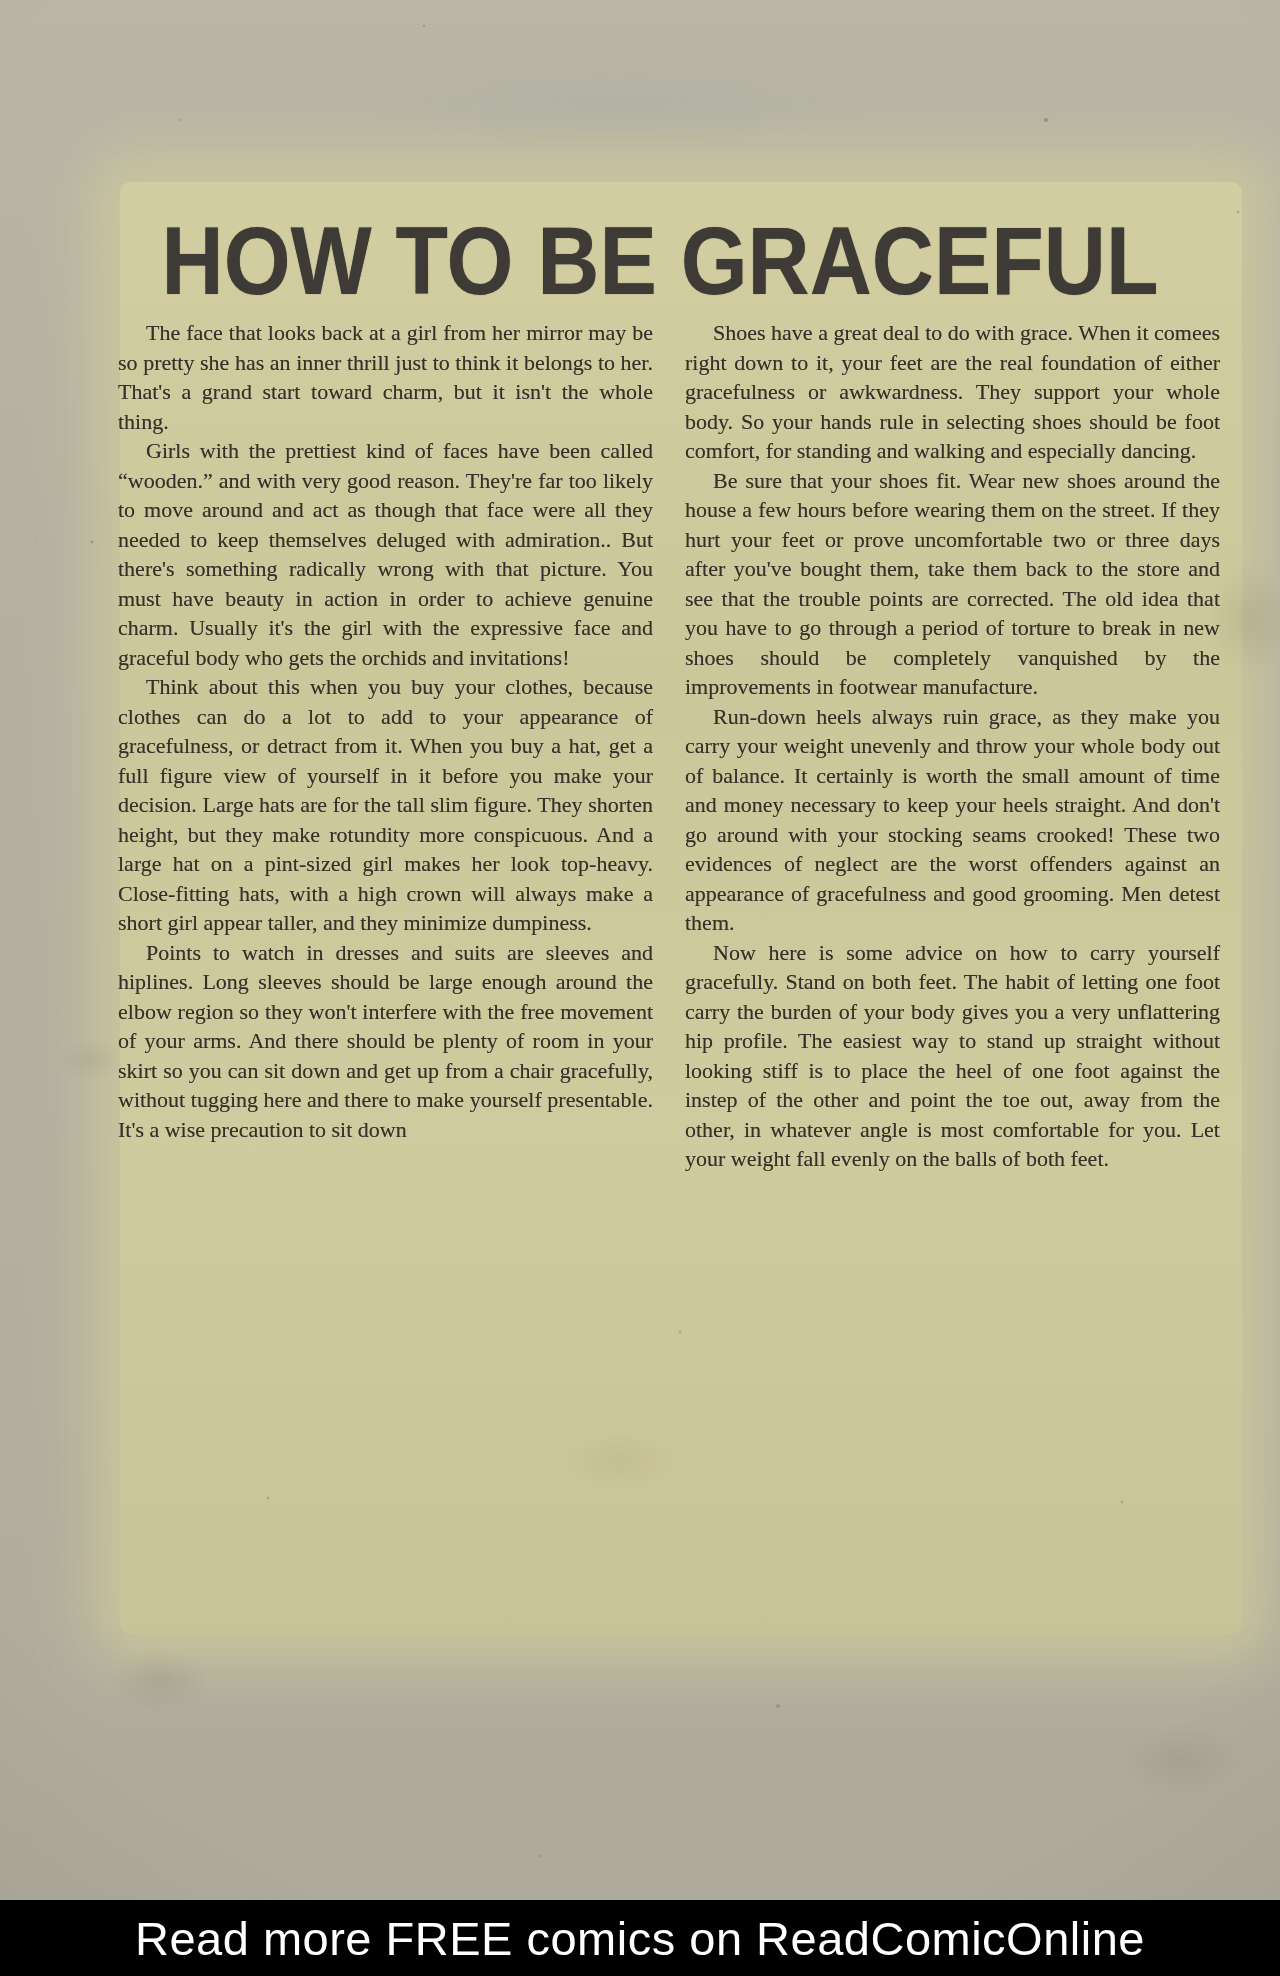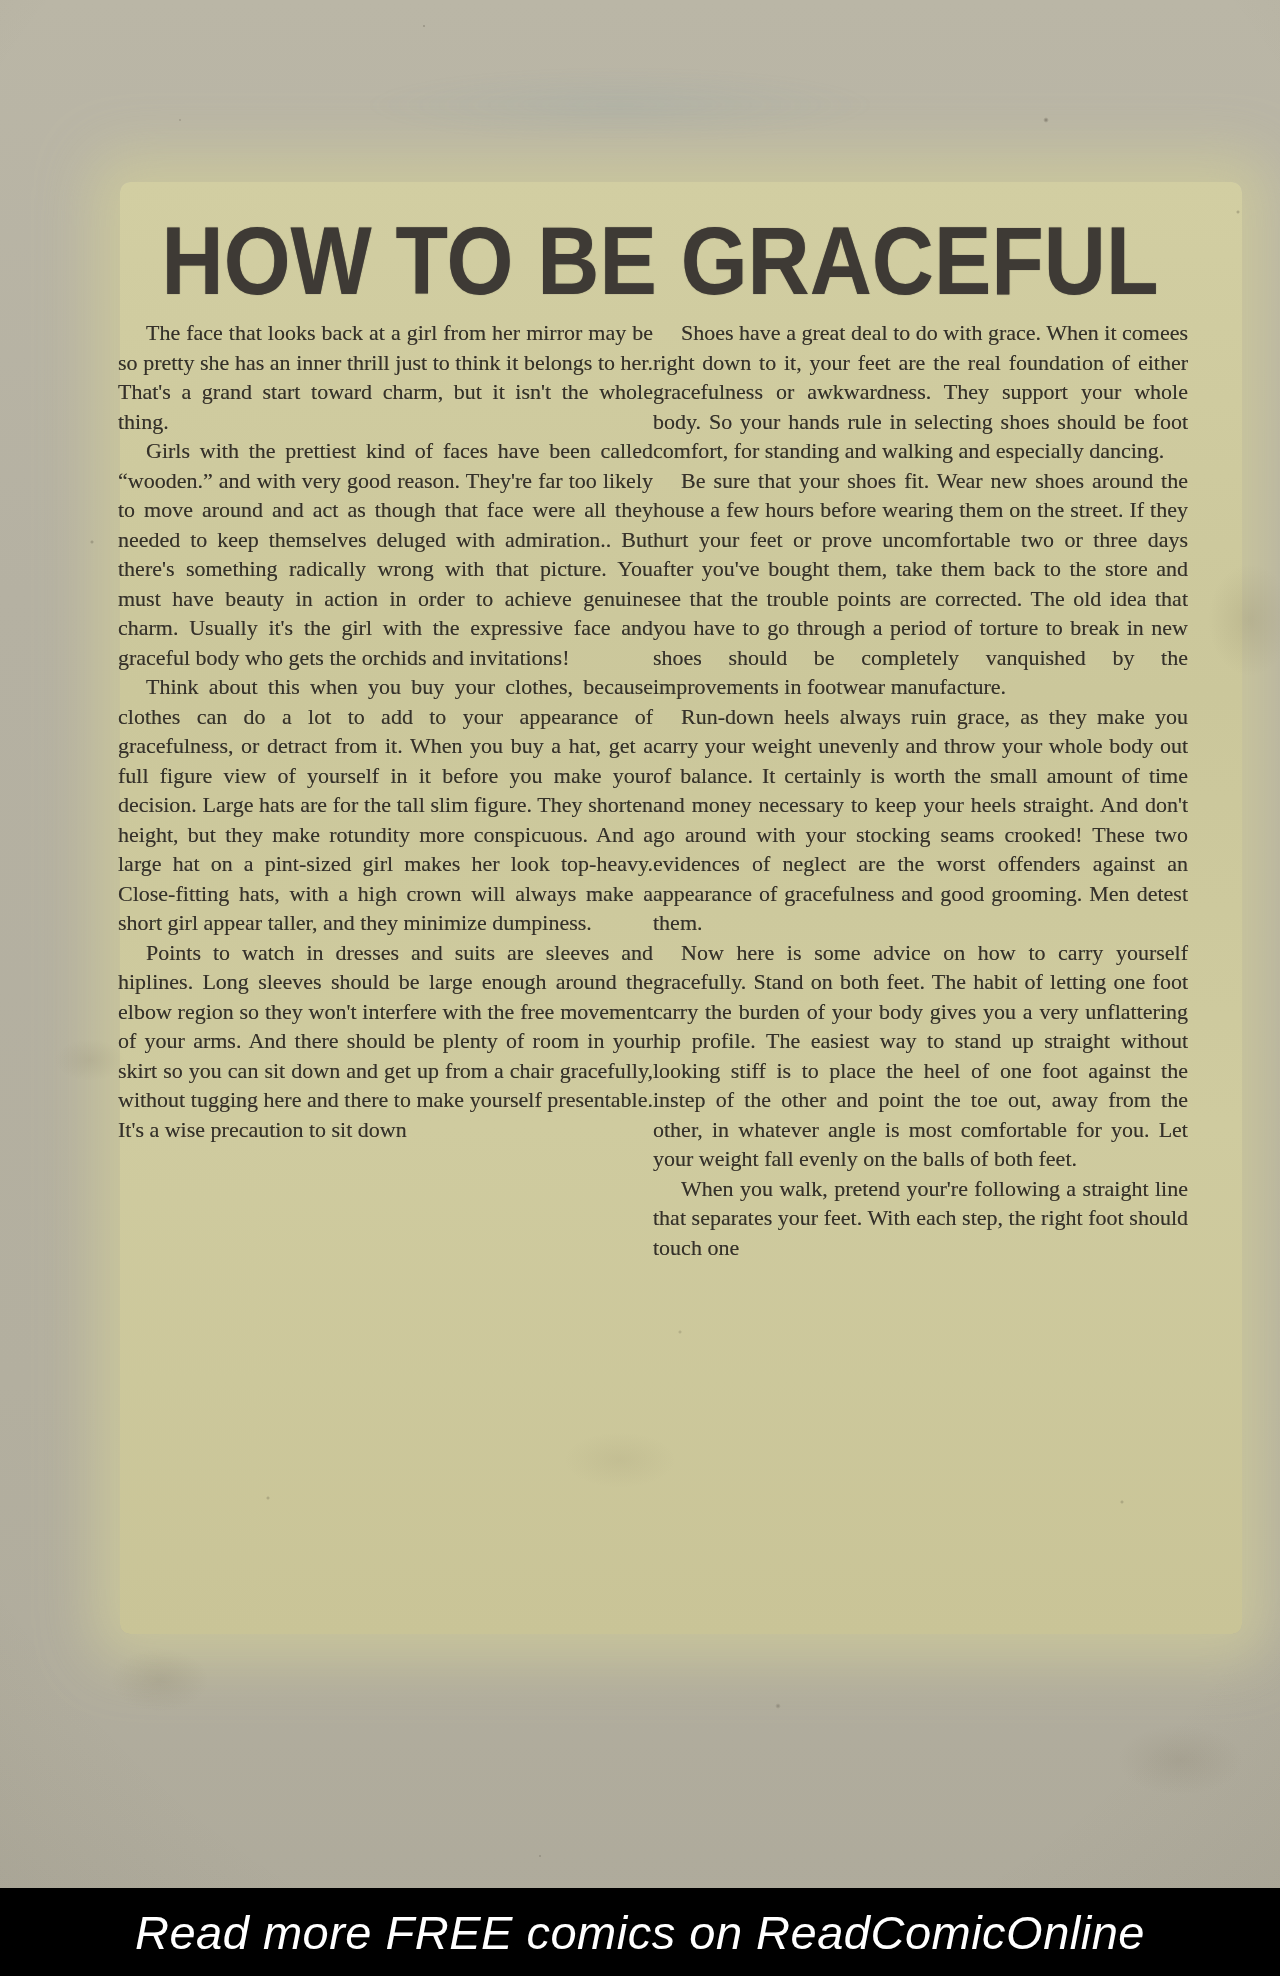--- a/index.html
+++ b/index.html
@@ -81,20 +81,21 @@
     transform-origin: top center;
     text-shadow: 0 0 1px rgba(50,45,38,0.55);
     white-space: nowrap;
   }
   .columns {
     position: absolute;
     top: 318px;
     left: 118px;
     width: 1102px;
     display: flex;
+    gap: 32px;
   }
   .col {
     width: 535px;
     font-size: 22px;
     line-height: 29.5px;
     text-align: justify;
     color: #35312a;
     text-shadow: 0 0 0.5px rgba(45,40,32,0.45);
   }
   .col .para {
@@ -102,26 +103,25 @@
     text-indent: 28px;
   }
   .col .para.no-indent {
     text-indent: 0;
   }
   .banner {
     position: absolute;
     left: 0;
     bottom: 0;
     width: 100%;
-    height: 88px;
+    height: 76px;
     background: #000;
     display: flex;
     align-items: center;
     justify-content: center;
-    font-style: italic;
   }
   .banner span {
     font-family: "Liberation Sans", sans-serif;
     font-size: 47px;
     color: #ffffff;
     letter-spacing: 0.5px;
     white-space: nowrap;
   }
 </style>
 </head>
@@ -139,20 +139,19 @@
         <p class="para">The face that looks back at a girl from her mirror may be so pretty she has an inner thrill just to think it belongs to her. That's a grand start toward charm, but it isn't the whole thing.</p>
         <p class="para">Girls with the prettiest kind of faces have been called “wooden.” and with very good reason. They're far too likely to move around and act as though that face were all they needed to keep themselves deluged with admiration.. But there's something radically wrong with that picture. You must have beauty in action in order to achieve genuine charm. Usually it's the girl with the expressive face and graceful body who gets the orchids and invitations!</p>
         <p class="para">Think about this when you buy your clothes, because clothes can do a lot to add to your appearance of gracefulness, or detract from it. When you buy a hat, get a full figure view of yourself in it before you make your decision. Large hats are for the tall slim figure. They shorten height, but they make rotundity more conspicuous. And a large hat on a pint-sized girl makes her look top-heavy. Close-fitting hats, with a high crown will always make a short girl appear taller, and they minimize dumpiness.</p>
         <p class="para">Points to watch in dresses and suits are sleeves and hiplines. Long sleeves should be large enough around the elbow region so they won't interfere with the free movement of your arms. And there should be plenty of room in your skirt so you can sit down and get up from a chair gracefully, without tugging here and there to make yourself presentable. It's a wise precaution to sit down</p>
       </div>
     <div class="col">
         <p class="para">Shoes have a great deal to do with grace. When it comees right down to it, your feet are the real foundation of either gracefulness or awkwardness. They support your whole body. So your hands rule in selecting shoes should be foot comfort, for standing and walking and especially dancing.</p>
         <p class="para">Be sure that your shoes fit. Wear new shoes around the house a few hours before wearing them on the street. If they hurt your feet or prove uncomfortable two or three days after you've bought them, take them back to the store and see that the trouble points are corrected. The old idea that you have to go through a period of torture to break in new shoes should be completely vanquished by the improvements in footwear manufacture.</p>
         <p class="para">Run-down heels always ruin grace, as they make you carry your weight unevenly and throw your whole body out of balance. It certainly is worth the small amount of time and money necessary to keep your heels straight. And don't go around with your stocking seams crooked! These two evidences of neglect are the worst offenders against an appearance of gracefulness and good grooming. Men detest them.</p>
         <p class="para">Now here is some advice on how to carry yourself gracefully. Stand on both feet. The habit of letting one foot carry the burden of your body gives you a very unflattering hip profile. The easiest way to stand up straight without looking stiff is to place the heel of one foot against the instep of the other and point the toe out, away from the other, in whatever angle is most comfortable for you. Let your weight fall evenly on the balls of both feet.</p>
-        <p class="para">When you walk, pretend your're following a straight line that separates your feet. With each step, the right foot should touch one</p>
       </div>
   </div>
 
   <div class="banner">
     <span>Read more FREE comics on ReadComicOnline</span>
   </div>
 </div>
 
 </body></html>

